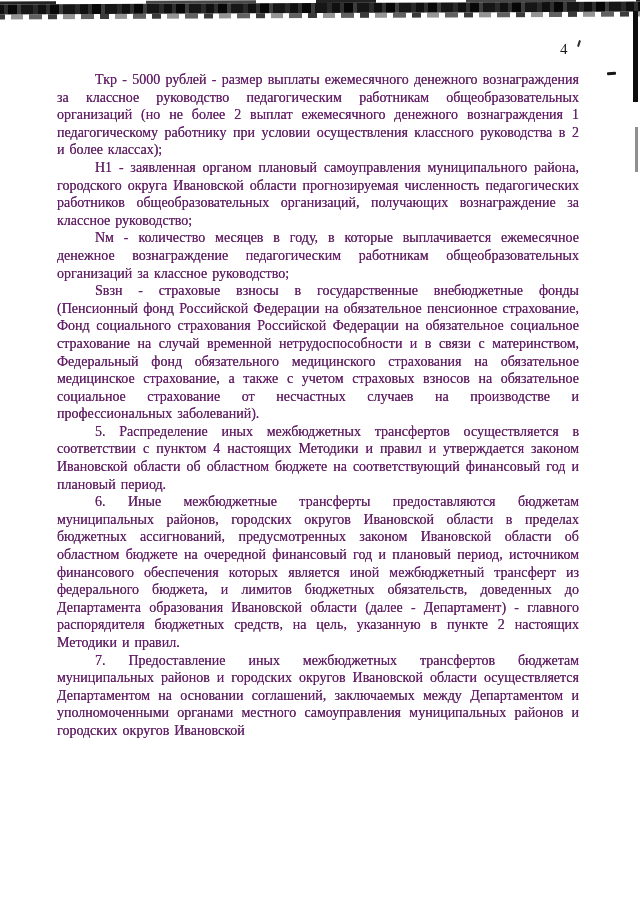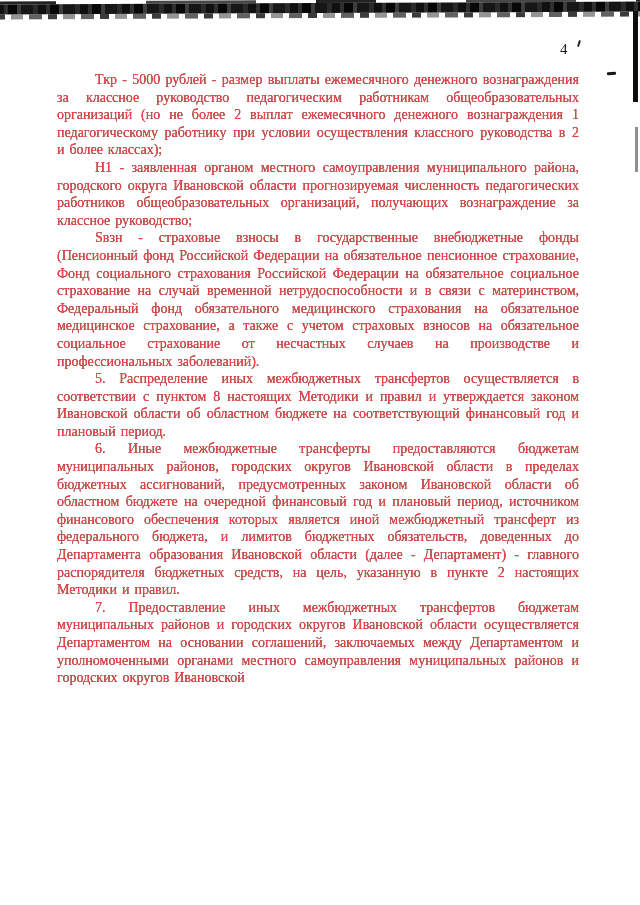--- a/index.html
+++ b/index.html
@@ -99,21 +99,21 @@
     color: #1a1a1a;
     letter-spacing: 1px;
   }
 
   
   .content {
     position: absolute;
     left: 57px;
     top: 71px;
     width: 522px;
-    color: #ef4444;
+    color: #701a75;
     font-size: 14px;
     line-height: 17.6px;
     text-align: justify;
     text-shadow: 0 0 0.45px rgba(0,0,0,0.75);
   }
   .content p {
     margin: 0;
     padding: 0;
     text-indent: 38px;
     word-spacing: 1.5px;
@@ -127,20 +127,21 @@
   <div class="artifact-top"></div>
   <div class="artifact-right-solid"></div>
   <div class="artifact-right-faint"></div>
   <div class="artifact-dash"></div>
   <div class="artifact-tick"></div>
 
   <div class="page-number">4</div>
 
   <div class="content">
     <p>Ткр - 5000 рублей - размер выплаты ежемесячного денежного вознаграждения за классное руководство педагогическим работникам общеобразовательных организаций (но не более 2 выплат ежемесячного денежного вознаграждения 1 педагогическому работнику при условии осуществления классного руководства в 2 и более классах);</p>
-    <p>Н1 - заявленная органом местного самоуправления муниципального района, городского округа Ивановской области прогнозируемая численность педагогических работников общеобразовательных организаций, получающих вознаграждение за классное руководство;</p>
+    <p>Н1 - заявленная органом плановый самоуправления муниципального района, городского округа Ивановской области прогнозируемая численность педагогических работников общеобразовательных организаций, получающих вознаграждение за классное руководство;</p>
+    <p>Nм - количество месяцев в году, в которые выплачивается ежемесячное денежное вознаграждение педагогическим работникам общеобразовательных организаций за классное руководство;</p>
     <p>Sвзн - страховые взносы в государственные внебюджетные фонды (Пенсионный фонд Российской Федерации на обязательное пенсионное страхование, Фонд социального страхования Российской Федерации на обязательное социальное страхование на случай временной нетрудоспособности и в связи с материнством, Федеральный фонд обязательного медицинского страхования на обязательное медицинское страхование, а также с учетом страховых взносов на обязательное социальное страхование от несчастных случаев на производстве и профессиональных заболеваний).</p>
-    <p>5. Распределение иных межбюджетных трансфертов осуществляется в соответствии с пунктом 8 настоящих Методики и правил и утверждается законом Ивановской области об областном бюджете на соответствующий финансовый год и плановый период.</p>
+    <p>5. Распределение иных межбюджетных трансфертов осуществляется в соответствии с пунктом 4 настоящих Методики и правил и утверждается законом Ивановской области об областном бюджете на соответствующий финансовый год и плановый период.</p>
     <p>6. Иные межбюджетные трансферты предоставляются бюджетам муниципальных районов, городских округов Ивановской области в пределах бюджетных ассигнований, предусмотренных законом Ивановской области об областном бюджете на очередной финансовый год и плановый период, источником финансового обеспечения которых является иной межбюджетный трансферт из федерального бюджета, и лимитов бюджетных обязательств, доведенных до Департамента образования Ивановской области (далее - Департамент) - главного распорядителя бюджетных средств, на цель, указанную в пункте 2 настоящих Методики и правил.</p>
     <p>7. Предоставление иных межбюджетных трансфертов бюджетам муниципальных районов и городских округов Ивановской области осуществляется Департаментом на основании соглашений, заключаемых между Департаментом и уполномоченными органами местного самоуправления муниципальных районов и городских округов Ивановской</p>
   </div>
 
 </div>
 
 </body></html>

